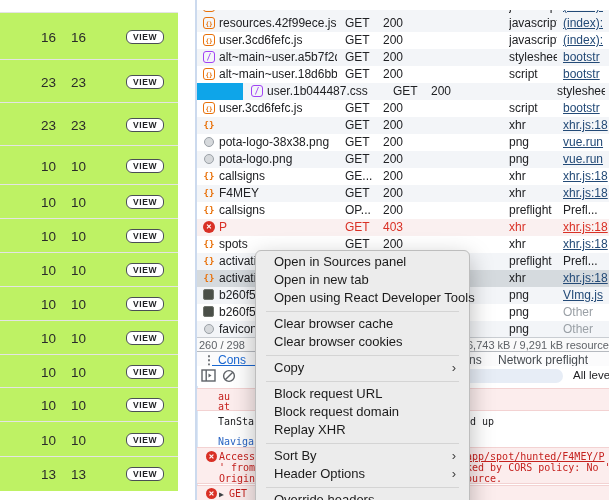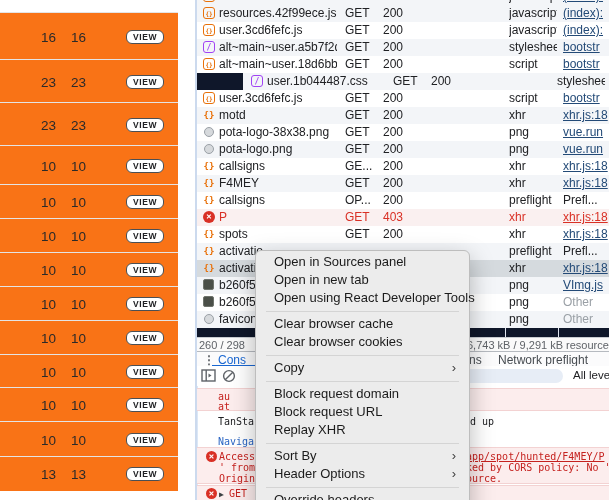--- a/index.html
+++ b/index.html
@@ -1,34 +1,34 @@
 <!DOCTYPE html>
 <html><head>
 <meta charset="utf-8">
 <style>
   html,body{margin:0;padding:0;background:#fff;}
   .page{position:relative;width:609px;height:500px;overflow:hidden;background:#fff;
         font-family:"Liberation Sans",sans-serif;-webkit-font-smoothing:antialiased;}
 
   
   .page-left{position:absolute;left:0;top:0;width:195px;height:500px;background:#fff;}
-  .lrow{position:absolute;left:0;width:178px;border-top:1px solid #e4e4e4;background:#f97316;}
+  .lrow{position:absolute;left:0;width:178px;border-top:1px solid #e4e4e4;background:#bef264;}
   .ln{position:absolute;top:50%;transform:translateY(-50%);font-size:13.5px;color:#2a2a2a;
       width:40px;text-align:right;white-space:nowrap;}
   .ln1{left:16px;} .ln2{left:46px;}
   .lbtn{position:absolute;left:126px;top:50%;transform:translateY(-50%);width:38px;height:14px;
         border:1.5px solid #4a4f54;border-radius:6px;background:#fff;box-sizing:border-box;
         font:700 8.5px "Liberation Sans",sans-serif;letter-spacing:.6px;color:#202124;
         display:flex;align-items:center;justify-content:center;padding:0;cursor:pointer;}
 
   
   .devtools{position:absolute;left:195px;top:0;width:414px;height:500px;background:#fff;}
   .dedge{position:absolute;left:0;top:0;width:2px;height:500px;background:#ccdaee;z-index:5;}
 
-  .net-rows{position:absolute;left:0;top:0;width:414px;height:337px;overflow:hidden;background:#0f172a;}
+  .net-rows{position:absolute;left:0;top:10px;width:414px;height:337px;overflow:hidden;background:#0ea5e9;}
   .colb{position:absolute;top:0;width:1px;height:337px;background:#e0e6f0;}
   .nrow{position:absolute;left:0;width:414px;height:17px;line-height:17px;font-size:12px;color:#202124;}
   .nrow.shade{background:#f3f5f8;} .nrow.plain{background:#fff;}
   .nrow.sel{background:#d5dade;} .nrow.error{background:#faf0f0;color:#d93025;}
   .cell{position:absolute;top:0;height:17px;white-space:nowrap;overflow:hidden;}
   .c-name{left:24px;width:118px;}
   .c-method{left:150px;width:33px;}
   .c-status{left:188px;width:60px;}
   .c-type{left:314px;width:48px;}
   .c-init{left:368px;width:46px;}
@@ -222,21 +222,20 @@
         <div class="nrow plain" style="top: 90px;">
           <span class="ic ic-js"></span>
           <span class="cell c-name">user.3cd6fefc.js</span>
           <span class="cell c-method">GET</span>
           <span class="cell c-status">200</span>
           <span class="cell c-type">script</span>
           <span class="cell c-init init-link">bootstr</span>
         </div>
         <div class="nrow shade" style="top: 107px;">
           <span class="ic ic-xhr"></span>
-          <span class="cell c-name">motd</span>
           <span class="cell c-method">GET</span>
           <span class="cell c-status">200</span>
           <span class="cell c-type">xhr</span>
           <span class="cell c-init init-link">xhr.js:18</span>
         </div>
         <div class="nrow plain" style="top: 124px;">
           <span class="ic ic-imgc"></span>
           <span class="cell c-name">pota-logo-38x38.png</span>
           <span class="cell c-method">GET</span>
           <span class="cell c-status">200</span>
@@ -395,22 +394,22 @@
   <div class="menu">
       <div class="mitem">Open in Sources panel</div>
       <div class="mitem">Open in new tab</div>
       <div class="mitem">Open using React Developer Tools</div>
       <div class="msep"></div>
       <div class="mitem">Clear browser cache</div>
       <div class="mitem">Clear browser cookies</div>
       <div class="msep"></div>
       <div class="mitem">Copy<span class="mchev">›</span></div>
       <div class="msep"></div>
+      <div class="mitem">Block request URL</div>
       <div class="mitem">Block request domain</div>
-      <div class="mitem">Block request URL</div>
       <div class="mitem">Replay XHR</div>
       <div class="msep"></div>
       <div class="mitem">Sort By<span class="mchev">›</span></div>
       <div class="mitem">Header Options<span class="mchev">›</span></div>
       <div class="msep"></div>
       <div class="mitem">Override headers</div>
     </div>
 
 </div>
 

